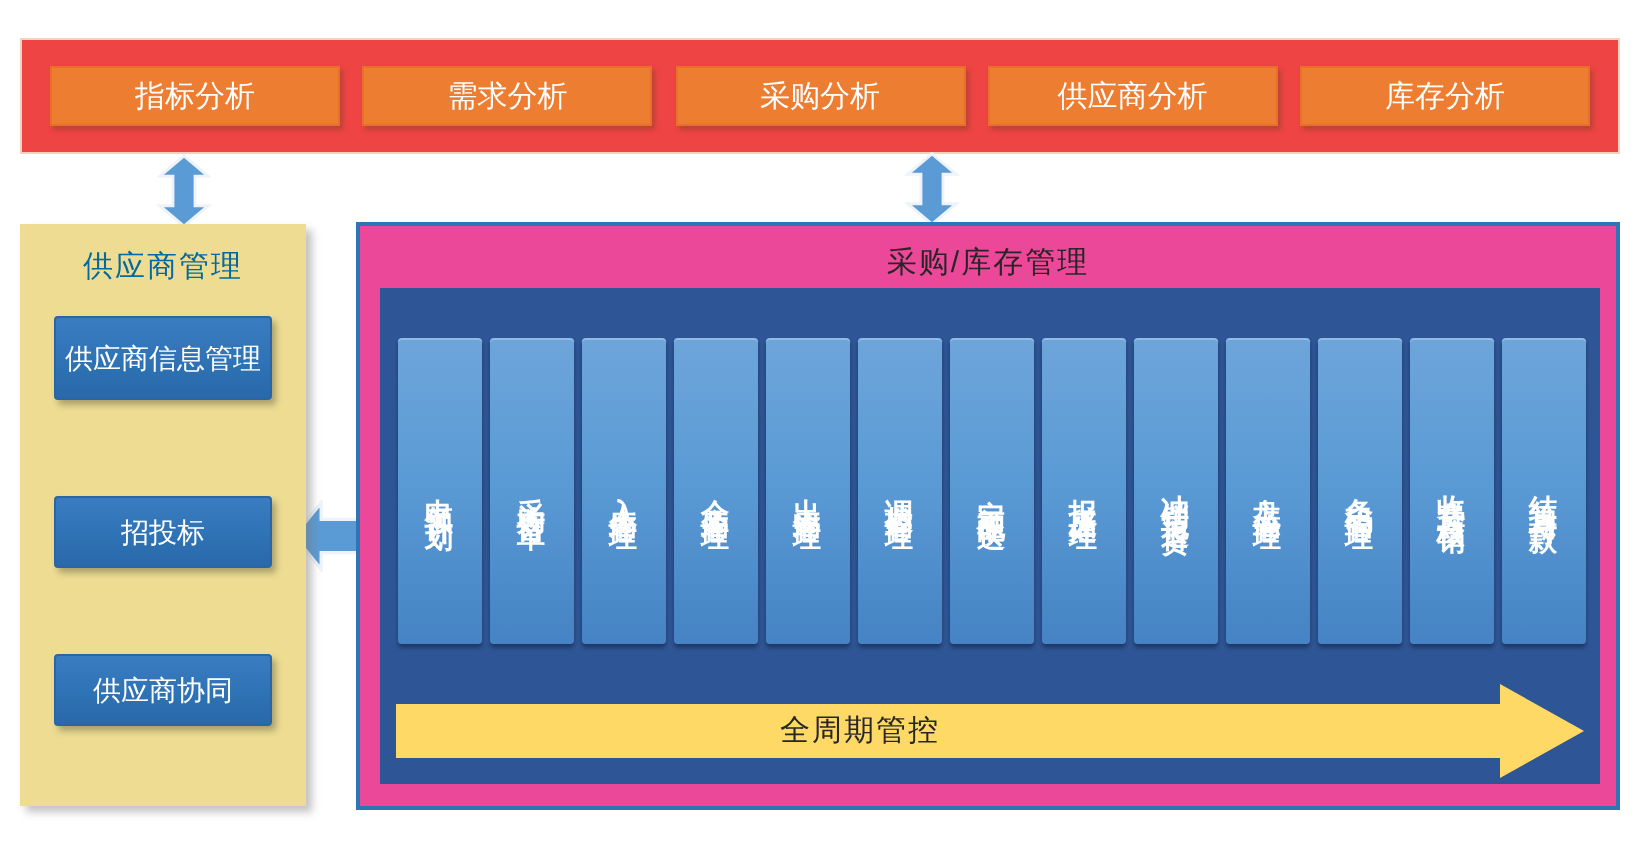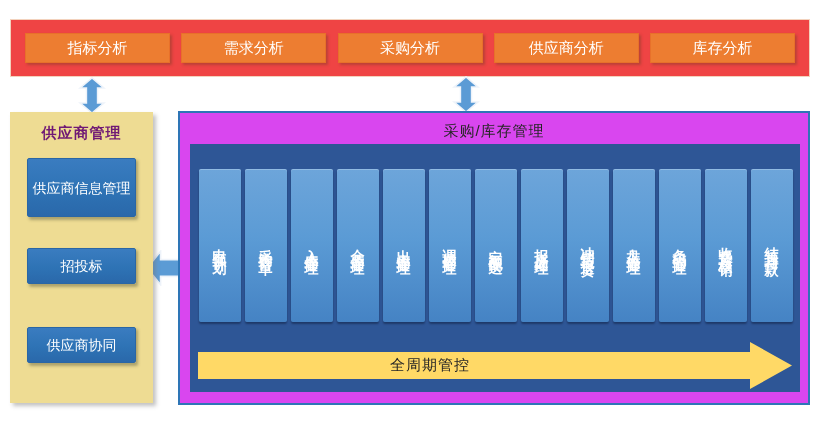--- a/index.html
+++ b/index.html
@@ -36,39 +36,39 @@
   .connector-fill { fill: #5b9bd5; stroke: #eef3fa; stroke-width: 1.6; }
 
   
   .left-panel {
     position: absolute; left: 10px; top: 112px; width: 143px; height: 291px;
     background: #eedc93;
     box-shadow: 3px 3px 4px rgba(120,120,120,0.45);
   }
   .left-panel-title {
     margin-top: 12px; text-align: center;
-    font-size: 15px; color: #701a75; letter-spacing: 1px; font-weight: bold;
+    font-size: 15px; color: #0369a1; letter-spacing: 1px;
   }
   .left-btn {
     position: absolute; left: 17px; width: 109px;
     background: linear-gradient(180deg, #3a7cc0 0%, #2e73b5 55%, #2a68aa 100%);
     border: 1px solid #2a66a5; border-radius: 2px;
     box-shadow: 2px 2.5px 3px rgba(90,90,60,0.45);
     color: #ffffff; font-size: 14px; line-height: 18px;
     display: flex; align-items: center; justify-content: center; text-align: center;
     padding: 2px 4px;
   }
-  .left-btn-1 { top: 46px; height: 59px; }
+  .left-btn-1 { top: 46px; height: 42px; }
   .left-btn-2 { top: 136px; height: 36px; }
   .left-btn-3 { top: 215px; height: 36px; }
 
   
   .right-panel {
     position: absolute; left: 178px; top: 111px; width: 632px; height: 294px;
-    background: #d946ef; border: 2px solid #2e75b6;
+    background: #ec4899; border: 2px solid #2e75b6;
   }
   .right-panel-title {
     margin-top: 9px; text-align: center;
     font-size: 15px; color: #262626; letter-spacing: 1px;
   }
   .navy-box {
     position: absolute; left: 10px; top: 31px; width: 610px; height: 248px;
     background: #2e5696;
   }
   .columns {

